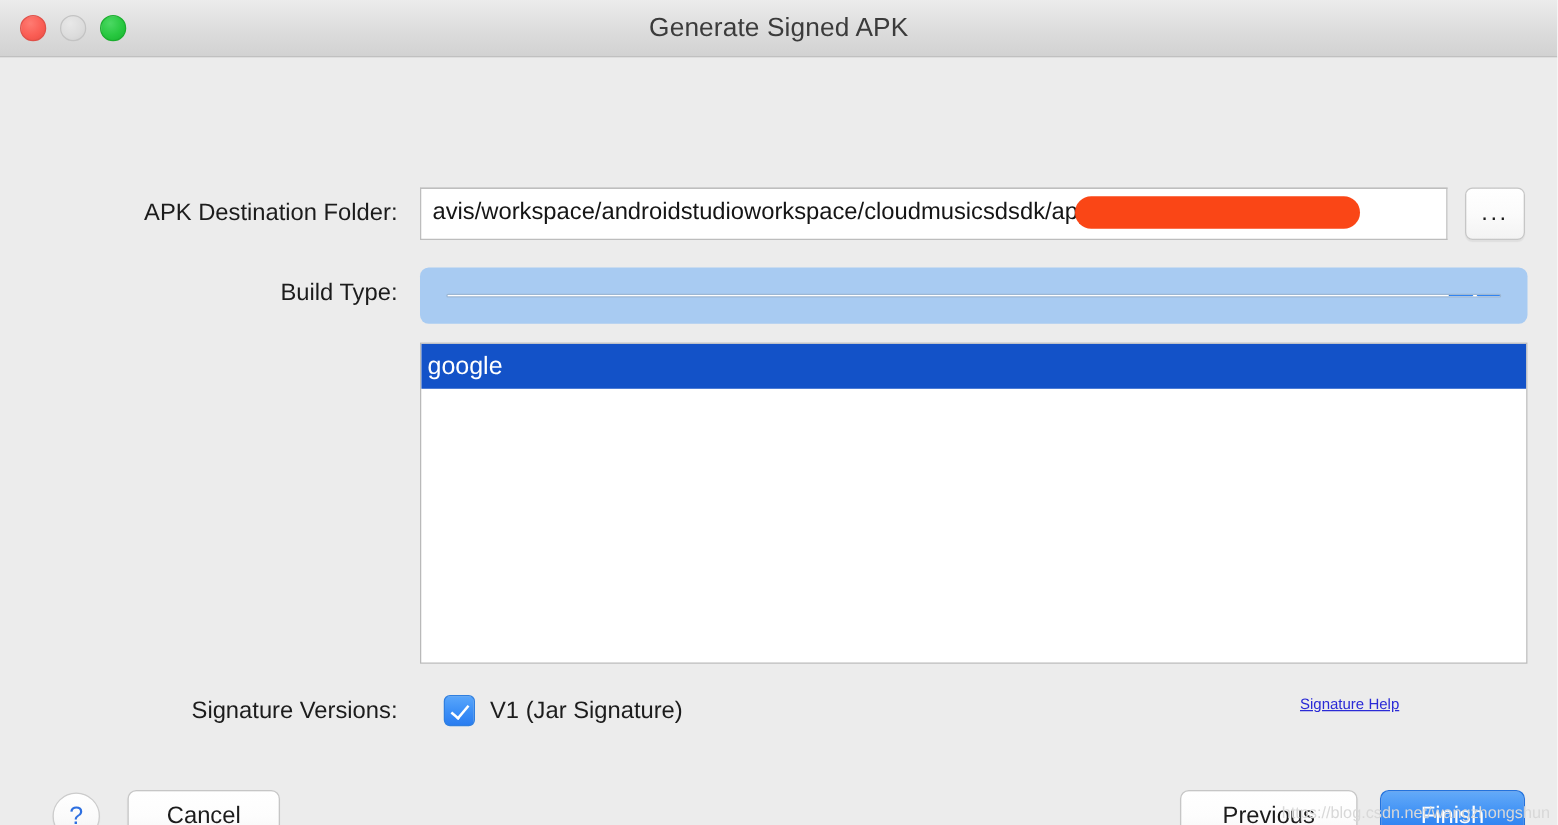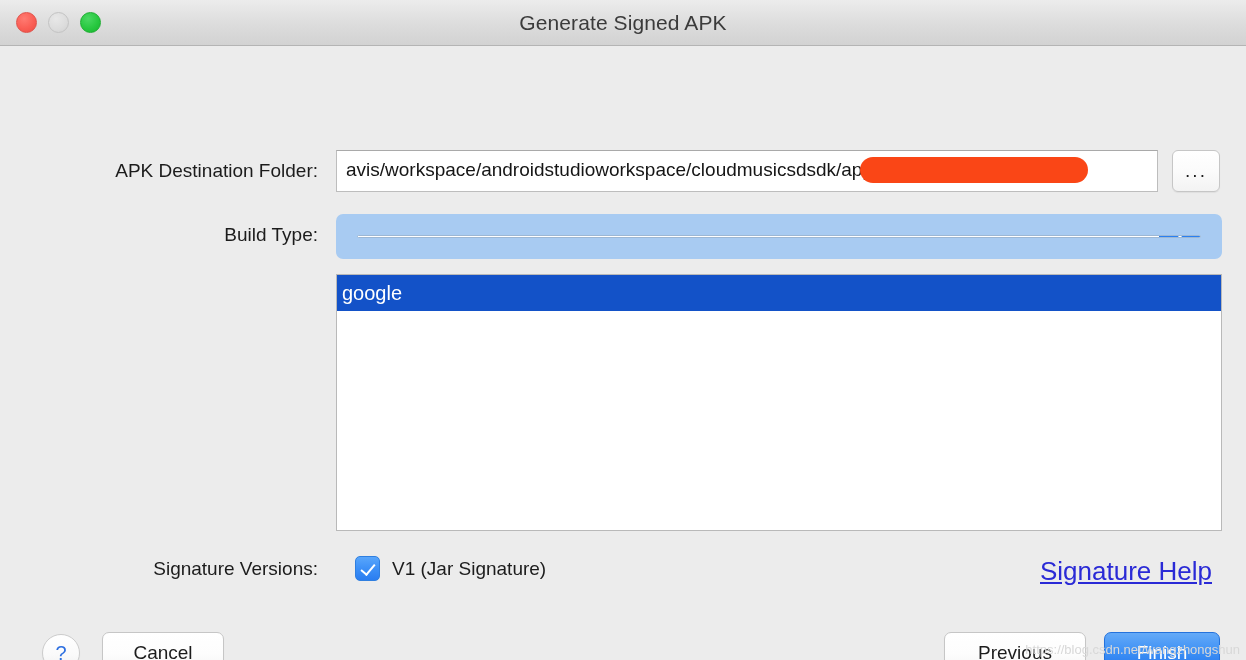--- a/index.html
+++ b/index.html
@@ -269,21 +269,21 @@
   .checkbox-label {
     font-size: 19px;
     color: #1c1c1c;
     white-space: nowrap;
   }
 
   .help-link {
     position: absolute;
     left: 1040px;
     top: 510px;
-    font-size: 26px;
+    font-size: 12px;
     color: #2a2ad6;
     text-decoration: underline;
     white-space: nowrap;
   }
 
   
   .help-button {
     position: absolute;
     left: 42px;
     top: 588px;

